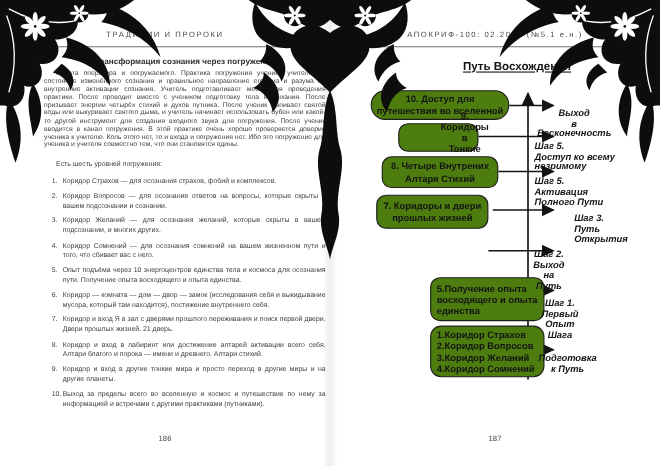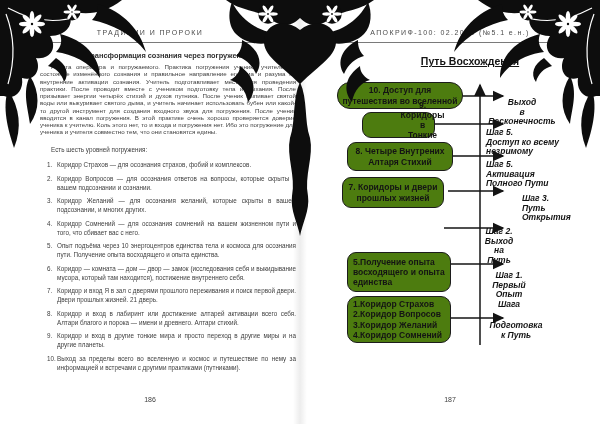--- a/index.html
+++ b/index.html
@@ -25,21 +25,21 @@
   .li .t{flex:1;text-align:justify;}
   .page-num{position:absolute;bottom:21px;left:0;width:100%;text-align:center;font-size:7px;color:#3e3e3e;}
   
   .chart-title{position:absolute;top:55px;left:80px;width:180px;text-align:center;
                font-weight:bold;font-size:10.5px;color:#141414;text-decoration:underline;}
   .flow-svg{position:absolute;left:0;top:0;width:300px;height:424px;}
   .fbox{position:absolute;border:1.6px solid #1c1c1c;border-radius:9px;background:#4d7c0f;
         display:flex;align-items:center;justify-content:center;text-align:center;
         font-weight:bold;font-size:8.5px;line-height:1.18;color:#141414;white-space:pre-line;
         box-sizing:border-box;}
-  .fbox.left{justify-content:flex-start;text-align:left;padding-left:5px;}
+  .fbox.left{justify-content:flex-start;text-align:left;padding-left:5px;margin-left:44px;}
   .flabel{position:absolute;font-weight:bold;font-style:italic;font-size:8.5px;
           line-height:9.5px;color:#141414;white-space:pre-line;}
   .flabel.center{text-align:center;}
   
   .orn{position:absolute;pointer-events:none;}
   .orn-tl{left:0;top:0;}
   .orn-tr{right:0;top:0;transform:scaleX(-1);}
   .orn-c{left:212px;top:0;}
 </style>
 </head>

